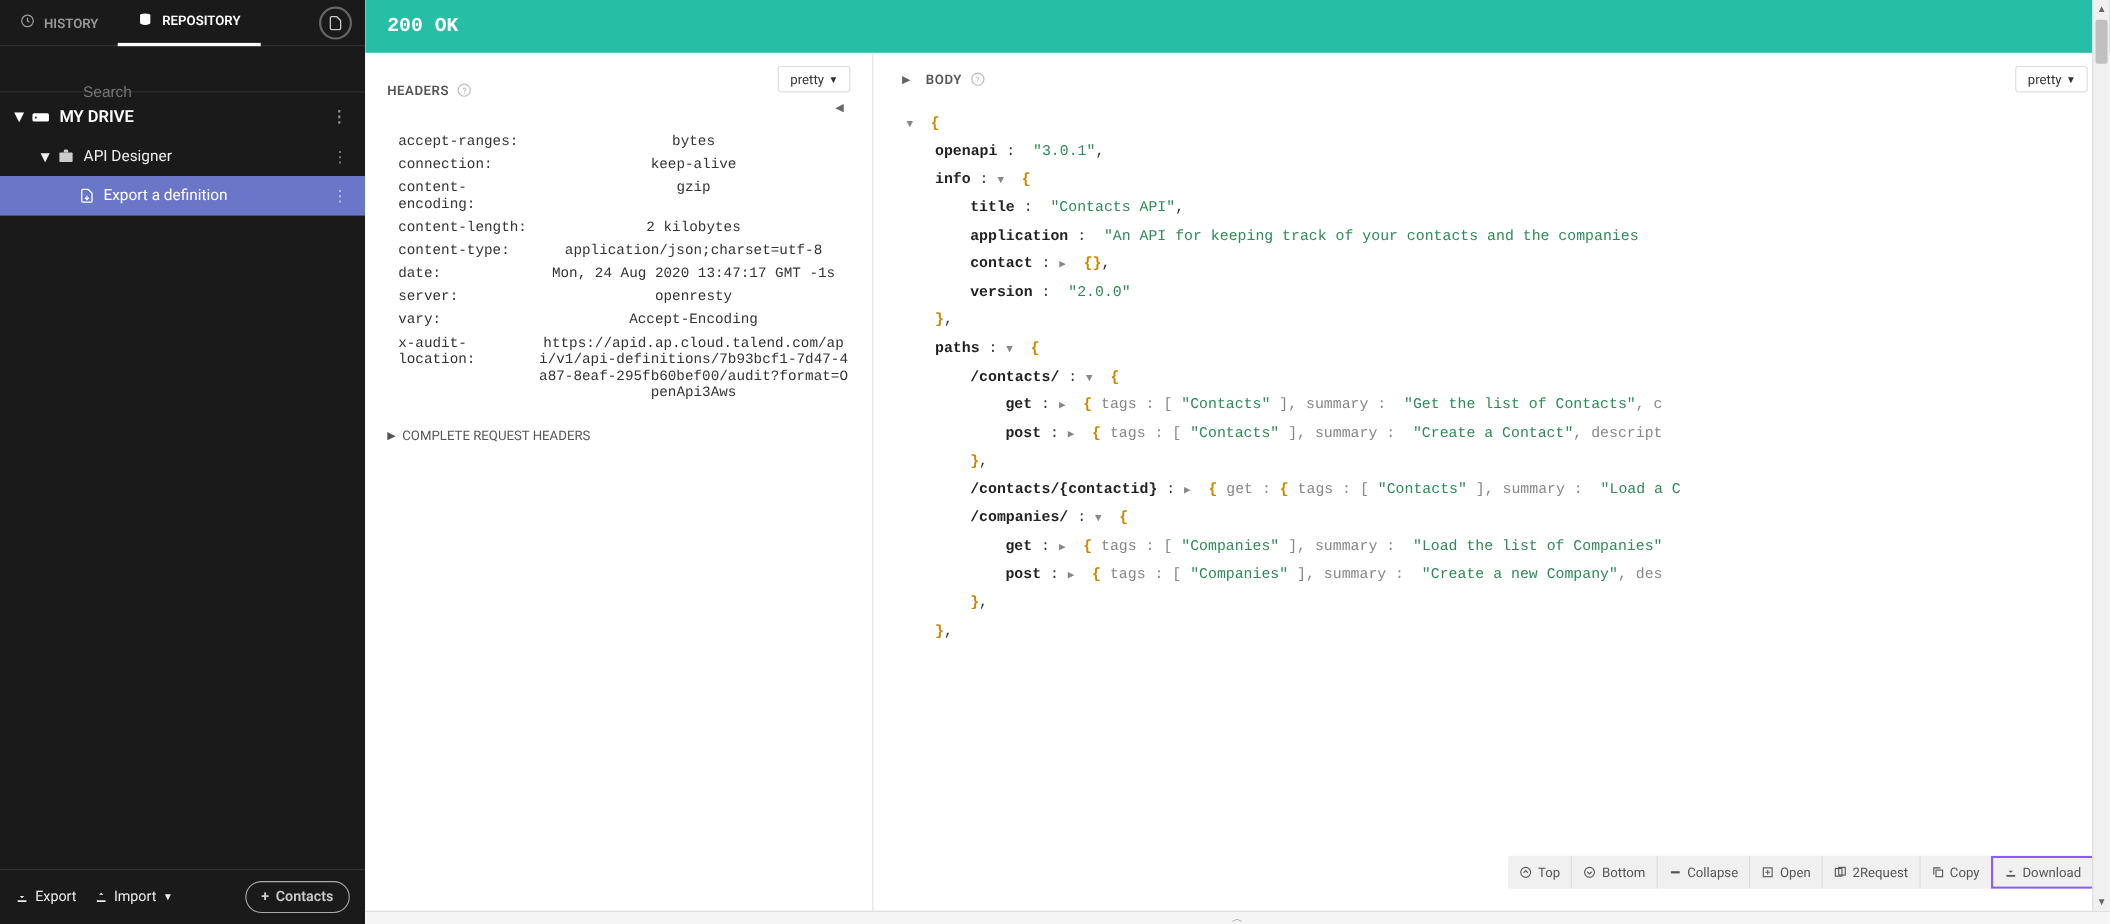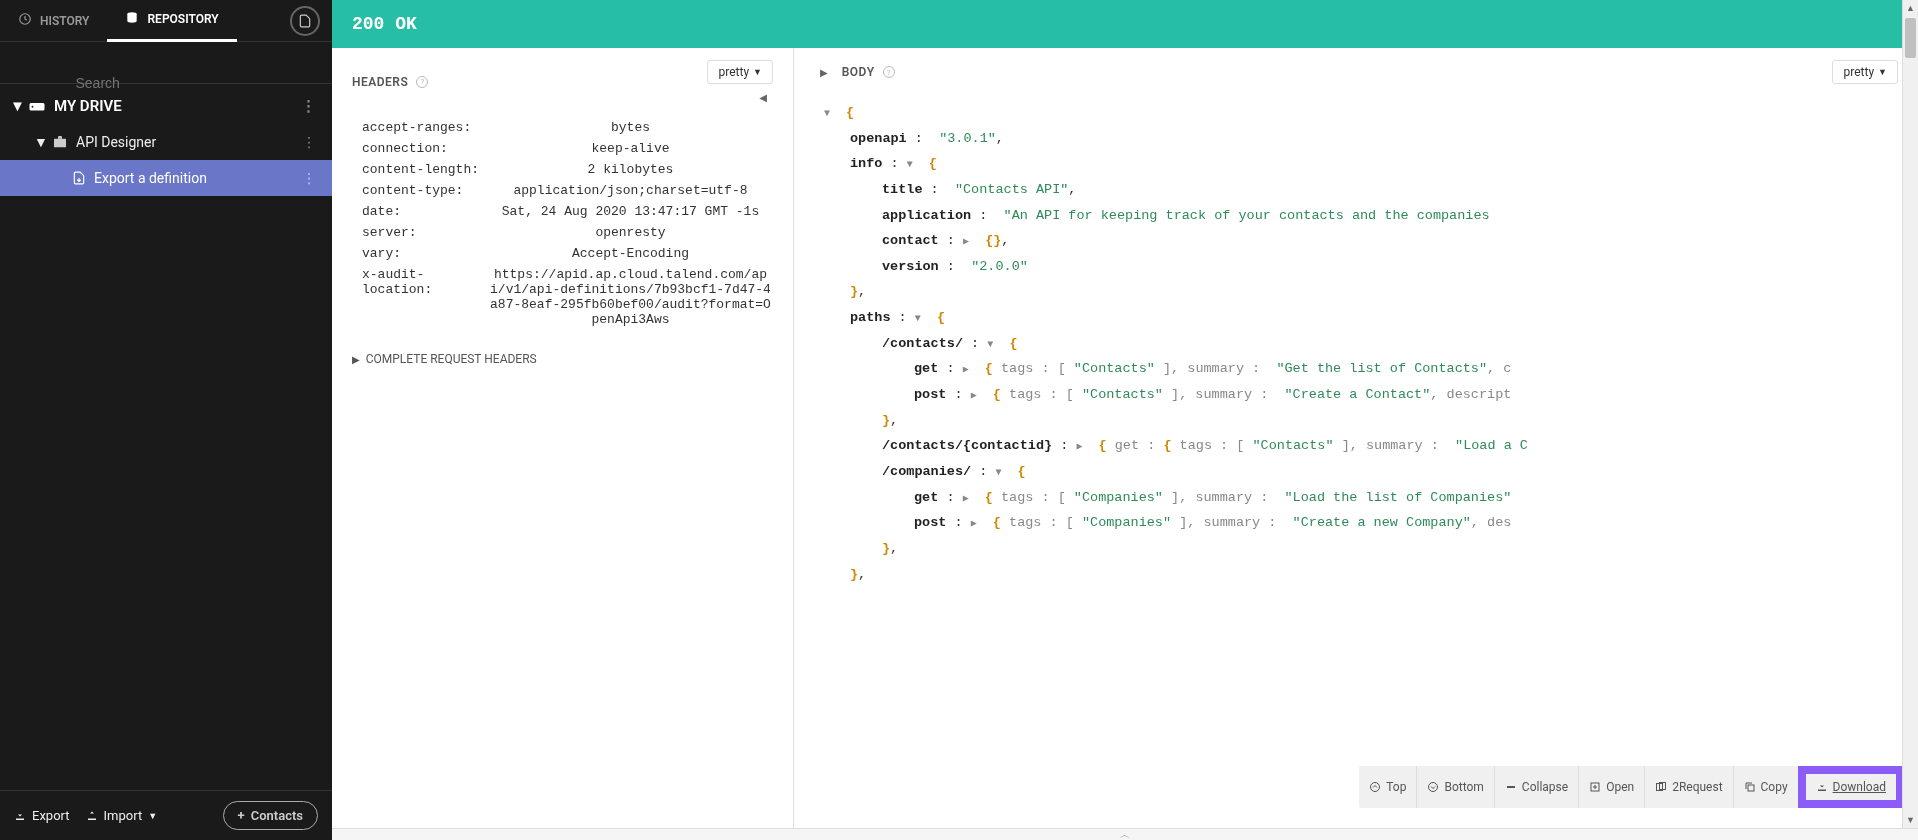--- a/index.html
+++ b/index.html
@@ -65,21 +65,21 @@
     .key { color: #222; font-weight: bold; }
     .string { color: #2e8b57; }
     .punct { color: #333; }
     .summary-inline { color: #888; }
     .summary-inline .brace { color: #cc8800; font-weight: bold; }
     .summary-inline .string { color: #2e8b57; }
     
     .body-toolbar { position: absolute; bottom: 20px; right: 14px; display: flex; background: #f0f0f0; border-radius: 2px; overflow: hidden; }
     .tb-btn { display: flex; align-items: center; gap: 5px; padding: 6px 10px; font-size: 12px; color: #555; cursor: pointer; border-left: 1px solid #ddd; }
     .tb-btn:first-child { border-left: none; }
-    .tb-btn.highlighted { border: 8px solid #8b5cf6; text-decoration: underline; }
+    .tb-btn.highlighted { border: 2px solid #8b5cf6; }
     .tb-icon { width: 12px; height: 12px; }
     
     .bottom-resizer { height: 12px; background: #f5f5f5; border-top: 1px solid #ddd; display: flex; align-items: center; justify-content: center; cursor: ns-resize; }
     .bottom-resizer .chev { color: #888; font-size: 10px; }
     
     .scrollbar-v { position: absolute; right: 0; top: 0; bottom: 12px; width: 16px; background: #f0f0f0; border-left: 1px solid #ddd; }
     .scrollbar-v .thumb { position: absolute; left: 2px; right: 2px; top: 2px; height: 40px; background: #c0c0c0; border-radius: 2px; }
     .scrollbar-v .arrow-up, .scrollbar-v .arrow-down { position: absolute; left: 0; right: 0; height: 16px; display: flex; align-items: center; justify-content: center; font-size: 9px; color: #666; cursor: pointer; }
     .scrollbar-v .arrow-up { top: 0; }
     .scrollbar-v .arrow-down { bottom: 0; }
@@ -199,30 +199,34 @@
         <div class="headers-body" id="headers-list">
               <div class="header-row">
                 <div class="header-key">accept-ranges:</div>
                 <div class="header-val">bytes</div>
               </div>
               <div class="header-row">
                 <div class="header-key">connection:</div>
                 <div class="header-val">keep-alive</div>
               </div>
               <div class="header-row">
+                <div class="header-key">content-encoding:</div>
+                <div class="header-val">gzip</div>
+              </div>
+              <div class="header-row">
                 <div class="header-key">content-length:</div>
                 <div class="header-val">2 kilobytes</div>
               </div>
               <div class="header-row">
                 <div class="header-key">content-type:</div>
                 <div class="header-val">application/json;charset=utf-8</div>
               </div>
               <div class="header-row">
                 <div class="header-key">date:</div>
-                <div class="header-val">Sat, 24 Aug 2020 13:47:17 GMT -1s</div>
+                <div class="header-val">Mon, 24 Aug 2020 13:47:17 GMT -1s</div>
               </div>
               <div class="header-row">
                 <div class="header-key">server:</div>
                 <div class="header-val">openresty</div>
               </div>
               <div class="header-row">
                 <div class="header-key">vary:</div>
                 <div class="header-val">Accept-Encoding</div>
               </div>
               <div class="header-row">

